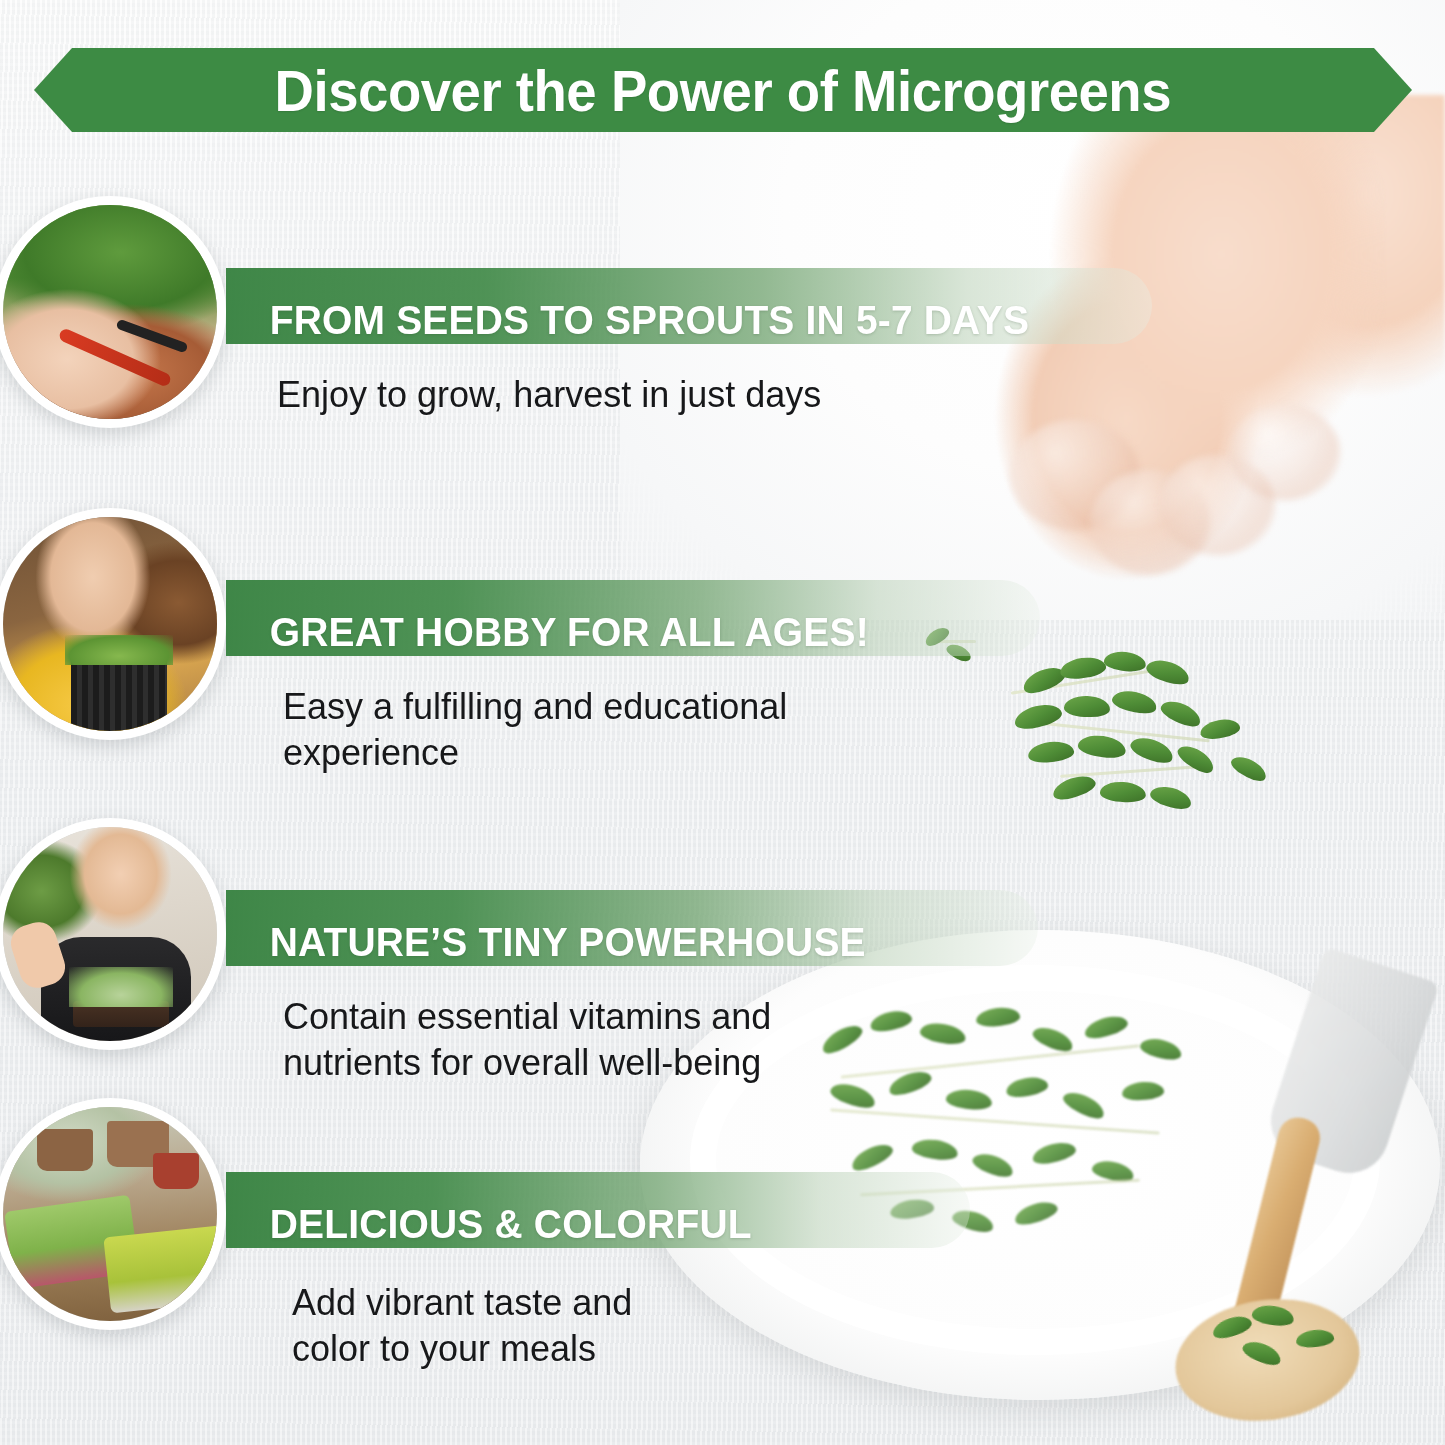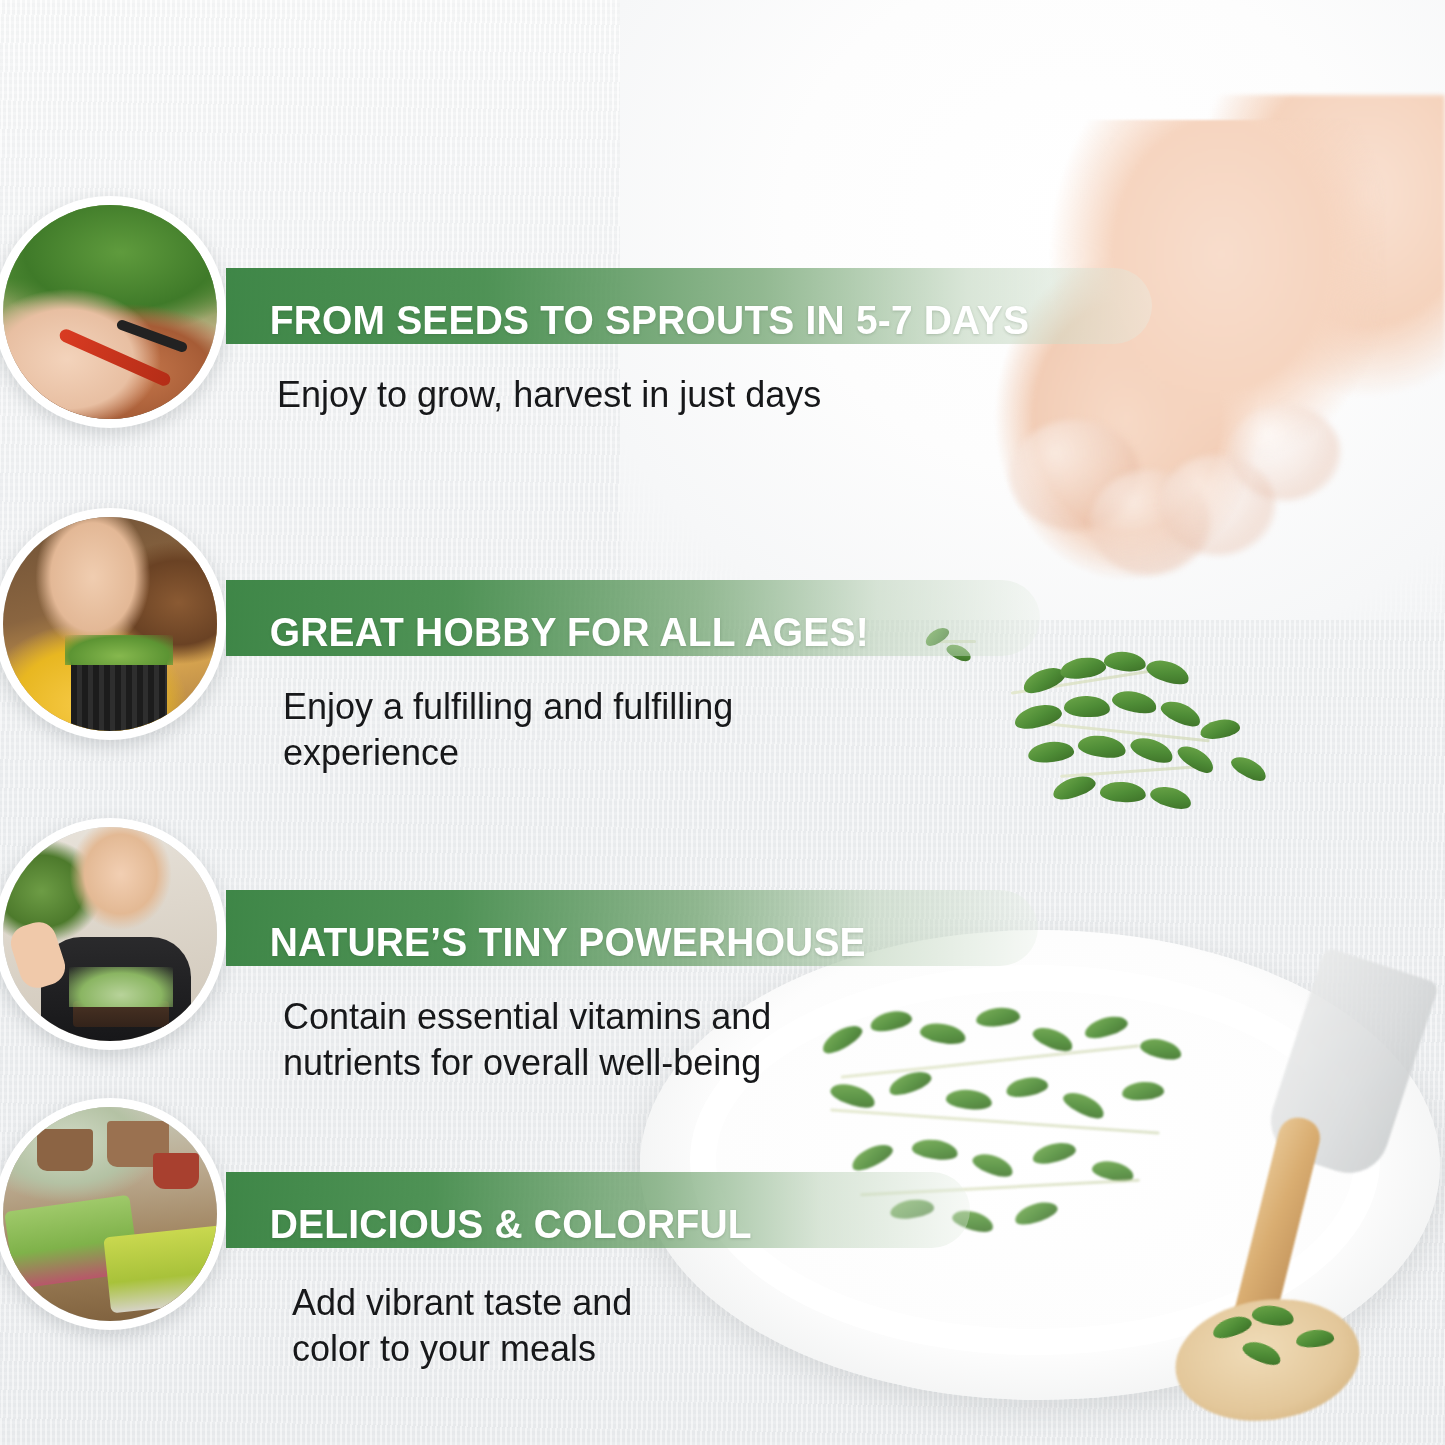--- a/index.html
+++ b/index.html
@@ -291,20 +291,23 @@
       <div class="stem" style="left:60px;top:186px;width:280px;height:3px;transform:rotate(-3deg);"></div>
     </div>
     <div class="spoon-handle"></div>
     <div class="spoon-bowl"></div>
     <div class="leaf" style="left:1212px;top:1318px;width:40px;height:18px;transform:rotate(-18deg);filter:blur(.4px);"></div>
     <div class="leaf" style="left:1252px;top:1306px;width:42px;height:19px;transform:rotate(8deg);filter:blur(.4px);"></div>
     <div class="leaf" style="left:1242px;top:1344px;width:40px;height:18px;transform:rotate(22deg);filter:blur(.4px);"></div>
     <div class="leaf" style="left:1296px;top:1330px;width:38px;height:17px;transform:rotate(-6deg);filter:blur(.4px);"></div>
   </div>
 
+  <div class="ribbon" style="--green:#3d8b44;">
+    <span class="ribbon-title">Discover the Power of Microgreens</span>
+  </div>
 
   <div class="feature">
     <div class="thumb" style="top:196px;">
       <div class="thumb-inner" style="background:
           radial-gradient(ellipse 120px 90px at 30% 72%, #f3d3bb 0%, #e8bfa2 55%, rgba(232,191,162,0) 78%),
           radial-gradient(ellipse 140px 80px at 58% 78%, #c8794d 0%, #a65c36 60%, rgba(166,92,54,0) 85%),
           radial-gradient(ellipse 160px 95px at 55% 22%, #5f9b3d 0%, #3f7a29 60%, rgba(63,122,41,0) 88%),
           linear-gradient(180deg,#77a84f 0%, #4f8b34 34%, #cbb48d 62%, #6e4a2c 100%);"></div>
       <div style="position:absolute;left:52px;top:146px;width:120px;height:13px;background:linear-gradient(90deg,#d93b22,#b42d17);border-radius:7px;transform:rotate(24deg);"></div>
       <div style="position:absolute;left:112px;top:126px;width:74px;height:10px;background:#222;border-radius:5px;transform:rotate(20deg);"></div>
@@ -321,21 +324,21 @@
           radial-gradient(ellipse 70px 90px at 42% 28%, #f0cdb0 0%, #e3b896 60%, rgba(227,184,150,0) 82%),
           radial-gradient(ellipse 120px 95px at 38% 88%, #f6c945 0%, #e8b721 58%, rgba(232,183,33,0) 86%),
           radial-gradient(ellipse 90px 70px at 82% 40%, #8a5a33 0%, #6a4224 60%, rgba(106,66,36,0) 88%),
           linear-gradient(165deg,#6f5136 0%, #8a6540 40%, #d8a54f 70%, #a87a43 100%);"></div>
       <div style="position:absolute;left:68px;top:140px;width:96px;height:78px;background:repeating-linear-gradient(90deg,#1c1c1c 0 6px,#2e2e2e 6px 11px);border-radius:4px;"></div>
       <div style="position:absolute;left:62px;top:118px;width:108px;height:30px;background:radial-gradient(ellipse at 50% 70%, #86b84e 0%, #5c9433 65%, rgba(92,148,51,0) 100%);"></div>
     </div>
     <div class="bar" style="top:580px;left:226px;width:814px;">
       <span class="bar-title">GREAT HOBBY FOR ALL AGES!</span>
     </div>
-    <div class="desc" style="top:684px;left:283px;">Enjoy a fulfilling and fulfilling
+    <div class="desc" style="top:684px;left:283px;">Easy a fulfilling and educational
 experience</div>
   </div>
 
   <div class="feature">
     <div class="thumb" style="top:818px;">
       <div class="thumb-inner" style="background:
           radial-gradient(ellipse 60px 66px at 55% 22%, #f2cfb3 0%, #e3b994 60%, rgba(227,185,148,0) 85%),
           radial-gradient(ellipse 70px 60px at 18% 30%, #6d9c45 0%, #4d7a2c 60%, rgba(77,122,44,0) 88%),
           linear-gradient(170deg,#e8e3db 0%, #ded7cc 42%, #cfc6b8 100%);"></div>
       <div style="position:absolute;left:38px;top:110px;width:150px;height:120px;background:linear-gradient(180deg,#2a2a2c 0%,#141416 100%);border-radius:40px 40px 12px 12px;"></div>

